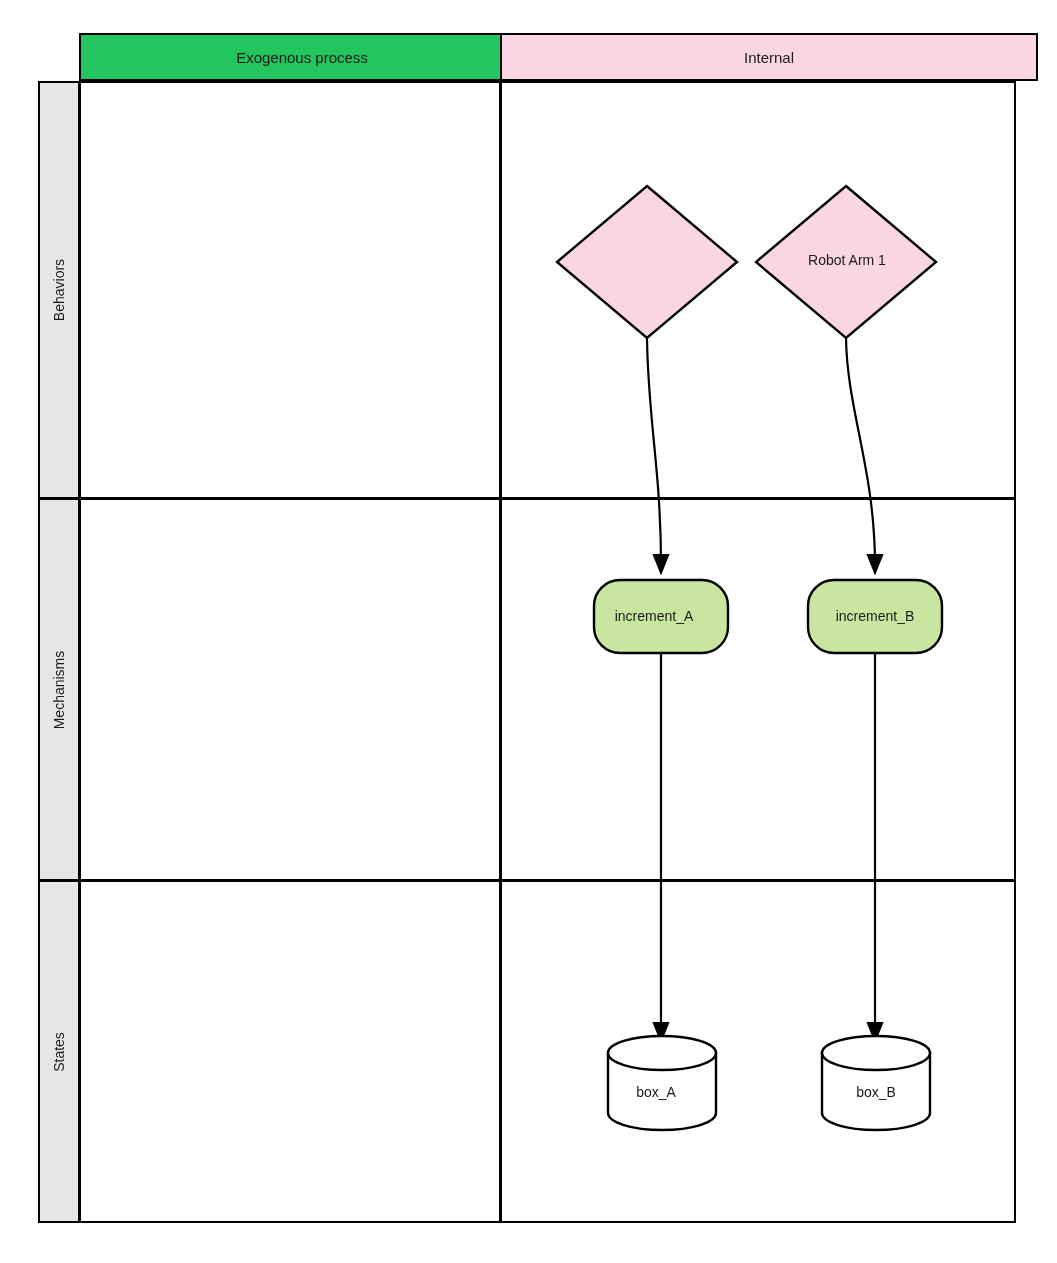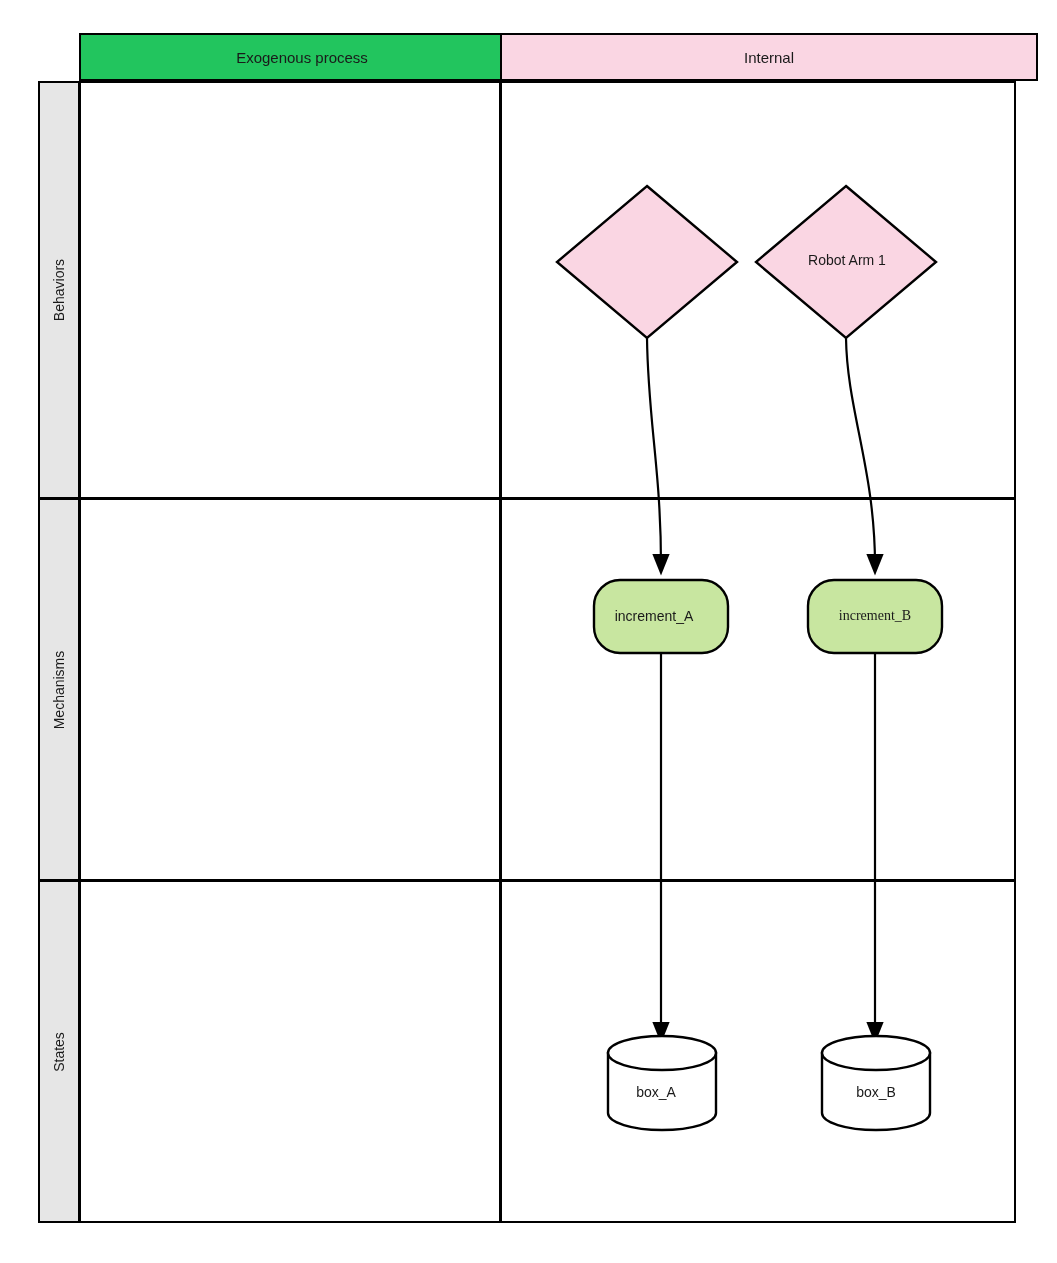--- a/index.html
+++ b/index.html
@@ -87,21 +87,21 @@
     align-items: center;
     justify-content: center;
     font-size: 14px;
     color: #1a1a1a;
     white-space: nowrap;
     pointer-events: none;
   }
   .diamond-label-1 { left: 556px; top: 245px; width: 182px; height: 30px; }
   .diamond-label-2 { left: 756px; top: 245px; width: 182px; height: 30px; }
   .rrect-label-1   { left: 594px; top: 602px; width: 120px; height: 28px; }
-  .rrect-label-2   { left: 808px; top: 602px; width: 134px; height: 28px; font-family: Liberation Serif, serif; }
+  .rrect-label-2   { left: 808px; top: 602px; width: 134px; height: 28px; }
   .cyl-label-1     { left: 608px; top: 1078px; width: 96px; height: 28px; }
   .cyl-label-2     { left: 822px; top: 1078px; width: 108px; height: 28px; }
 </style>
 </head>
 <body>
 
 <div id="canvas">
 
   <div class="col-header" id="col-header-exogenous">
     <span>Exogenous process</span>

